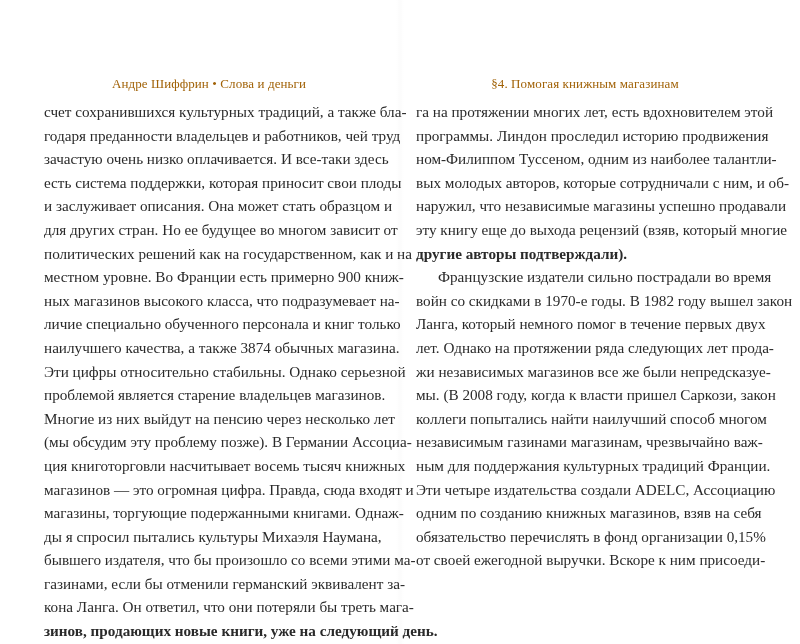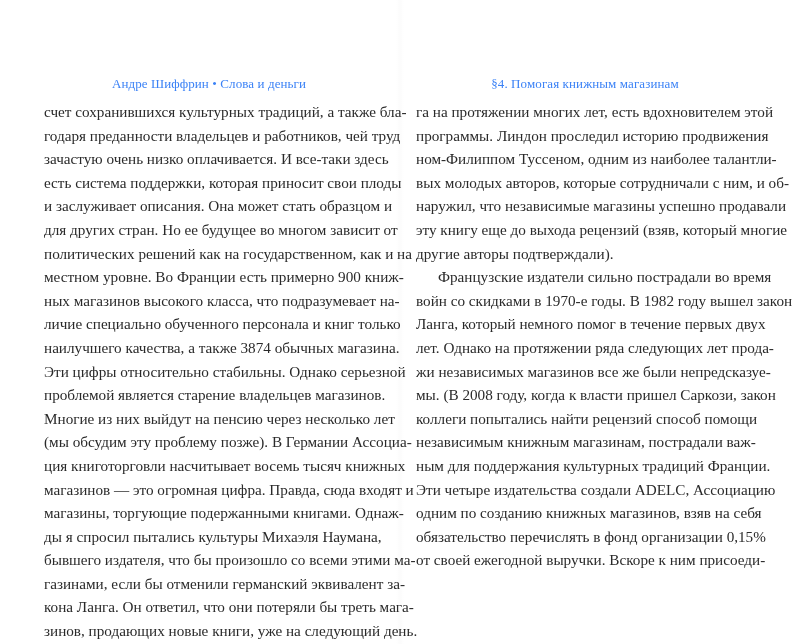--- a/index.html
+++ b/index.html
@@ -27,41 +27,42 @@
     }
     .page.left { left: 44px; width: 330px; }
     .page.right { left: 416px; width: 338px; }
     .running-head {
       position: absolute;
       top: 76px;
       left: 0; right: 0;
       text-align: center;
       font-family: "Liberation Serif", serif;
       font-size: 13px;
-      color: #3b82f6;
+      color: #a16207;
       letter-spacing: 0.1px;
     }
     .body-text {
       position: absolute;
       top: 100px;
       left: 0; right: 0;
     }
     .line {
       display: block;
       height: 23.6px;
       line-height: 23.6px;
       font-family: "Liberation Serif", serif;
       font-size: 15.2px;
       white-space: nowrap;
       text-align: justify;
       text-align-last: justify;
       color: #2a2a2a;
     }
     .line.last {
       text-align-last: left;
+      font-weight: bold;
     }
     .line.indent {
       padding-left: 22px;
     }
     .gutter {
       position: absolute;
       left: 396px;
       top: 0;
       width: 8px;
       height: 644px;
@@ -112,22 +113,22 @@
         <span class="line">вых молодых авторов, которые сотрудничали с ним, и об-</span>
         <span class="line">наружил, что независимые магазины успешно продавали</span>
         <span class="line">эту книгу еще до выхода рецензий (взяв, который многие</span>
         <span class="line last">другие авторы подтверждали).</span>
         <span class="line indent">Французские издатели сильно пострадали во время</span>
         <span class="line">войн со скидками в 1970-е годы. В 1982 году вышел закон</span>
         <span class="line">Ланга, который немного помог в течение первых двух</span>
         <span class="line">лет. Однако на протяжении ряда следующих лет прода-</span>
         <span class="line">жи независимых магазинов все же были непредсказуе-</span>
         <span class="line">мы. (В 2008 году, когда к власти пришел Саркози, закон</span>
-        <span class="line">коллеги попытались найти рецензий способ помощи</span>
-        <span class="line">независимым книжным магазинам, пострадали важ-</span>
+        <span class="line">коллеги попытались найти наилучший способ многом</span>
+        <span class="line">независимым газинами магазинам, чрезвычайно важ-</span>
         <span class="line">ным для поддержания культурных традиций Франции.</span>
         <span class="line">Эти четыре издательства создали ADELC, Ассоциацию</span>
         <span class="line">одним по созданию книжных магазинов, взяв на себя</span>
         <span class="line">обязательство перечислять в фонд организации 0,15%</span>
         <span class="line">от своей ежегодной выручки. Вскоре к ним присоеди-</span>
       </div>
   </div>
 </div>
 
 </body></html>

